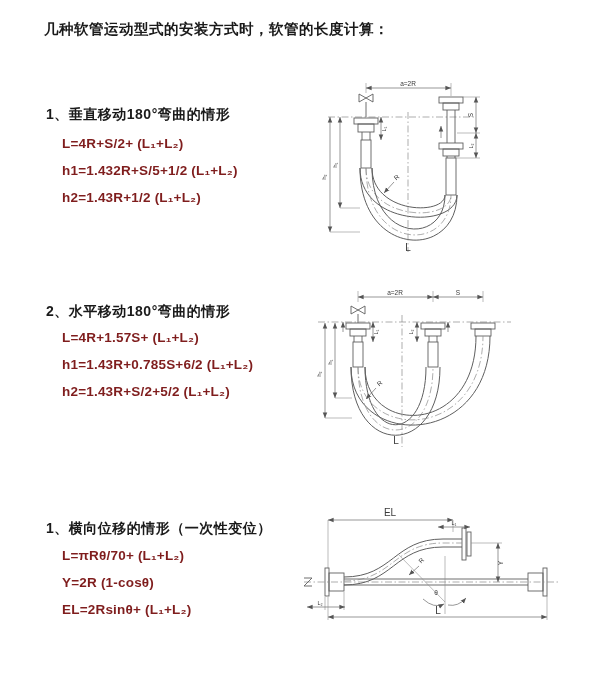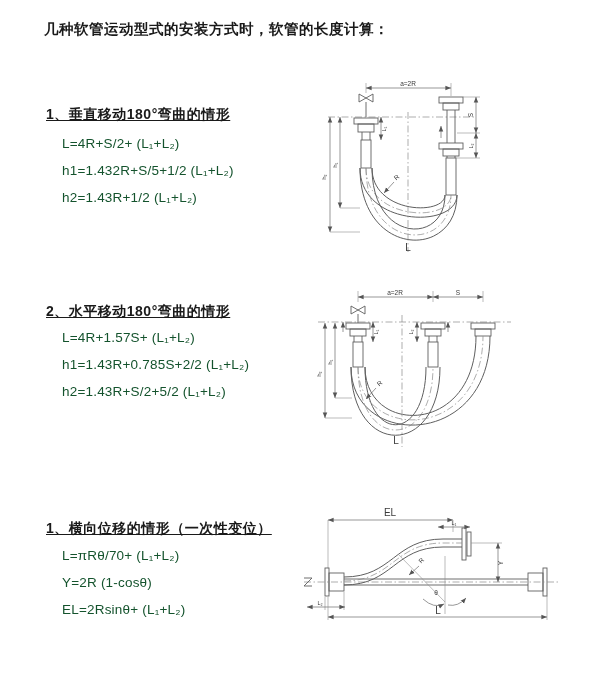--- a/index.html
+++ b/index.html
@@ -3,22 +3,22 @@
 <meta charset="utf-8">
 <style>
   html,body{margin:0;padding:0;}
   body{
     width:600px;height:675px;position:relative;background:#ffffff;
     font-family:"Liberation Sans","DejaVu Sans",sans-serif;color:#1a1a1a;
     overflow:hidden;
   }
   .abs{position:absolute;}
   .title{left:32px;top:20px;font-size:14.5px;font-weight:600;letter-spacing:.5px;margin-left:12px;}
-  .sec-heading{font-size:14px;font-weight:600;letter-spacing:.5px;text-decoration:underline;}
-  .formula{font-size:13.5px;letter-spacing:.2px;color:#14532d;}
+  .sec-heading{font-size:14px;font-weight:600;letter-spacing:.5px;}
+  .formula{font-size:13.5px;letter-spacing:.2px;color:#7f1d1d;font-weight:bold;}
   svg{position:absolute;}
   svg .ln{stroke:#5f5f5f;stroke-width:.9;fill:none;}
   svg .hose{stroke:#5f5f5f;stroke-width:1;fill:none;}
   svg .cl{stroke:#8a8a8a;stroke-width:.7;fill:none;stroke-dasharray:7 2.5 1.5 2.5;}
   svg .dim{stroke:#6b6b6b;stroke-width:.7;fill:none;}
   svg .ext{stroke:#8f8f8f;stroke-width:.6;fill:none;}
   svg text{fill:#3a3a3a;font-family:"Liberation Sans","DejaVu Sans",sans-serif;}
   svg .t6{font-size:6.5px;}
   svg .t5{font-size:5.5px;}
   svg .t10{font-size:10px;}
@@ -102,21 +102,21 @@
   <text class="t5" transform="rotate(-90 167 72)" x="167" y="72" text-anchor="middle">L₂</text>
 
   <path class="dim" d="M88,108 L78,119" marker-end="url(#ar1)"></path>
   <text class="t6" transform="rotate(-40 92 105)" x="92" y="105" text-anchor="middle">R</text>
 
   <text class="t10" x="102" y="177" text-anchor="middle" fill="#2a2a2a">L</text>
 </svg>
 
 <div class="abs sec-heading" style="left:46px;top:303px">2、水平移动180°弯曲的情形</div>
 <div class="abs formula" style="left:62px;top:330px">L=4R+1.57S+ (L₁+L₂)</div>
-<div class="abs formula" style="left:62px;top:357px">h1=1.43R+0.785S+2/2 (L₁+L₂)</div>
+<div class="abs formula" style="left:62px;top:357px">h1=1.43R+0.785S+6/2 (L₁+L₂)</div>
 <div class="abs formula" style="left:62px;top:384px">h2=1.43R+S/2+5/2 (L₁+L₂)</div>
 
 <svg style="left:306px;top:282px" width="235" height="172" viewBox="0 0 235 172">
   <defs>
     <marker id="ar2" viewBox="0 0 10 8" refX="10" refY="4" markerWidth="8" markerHeight="8" orient="auto-start-reverse">
       <path d="M0,0 L10,4 L0,8 z" fill="#555"></path>
     </marker>
     <pattern id="hx2" width="3.5" height="3.5" patternUnits="userSpaceOnUse">
       <path d="M0,3.5 L3.5,0 M0,0 L3.5,3.5" stroke="#909090" stroke-width="0.5"></path>
     </pattern>

